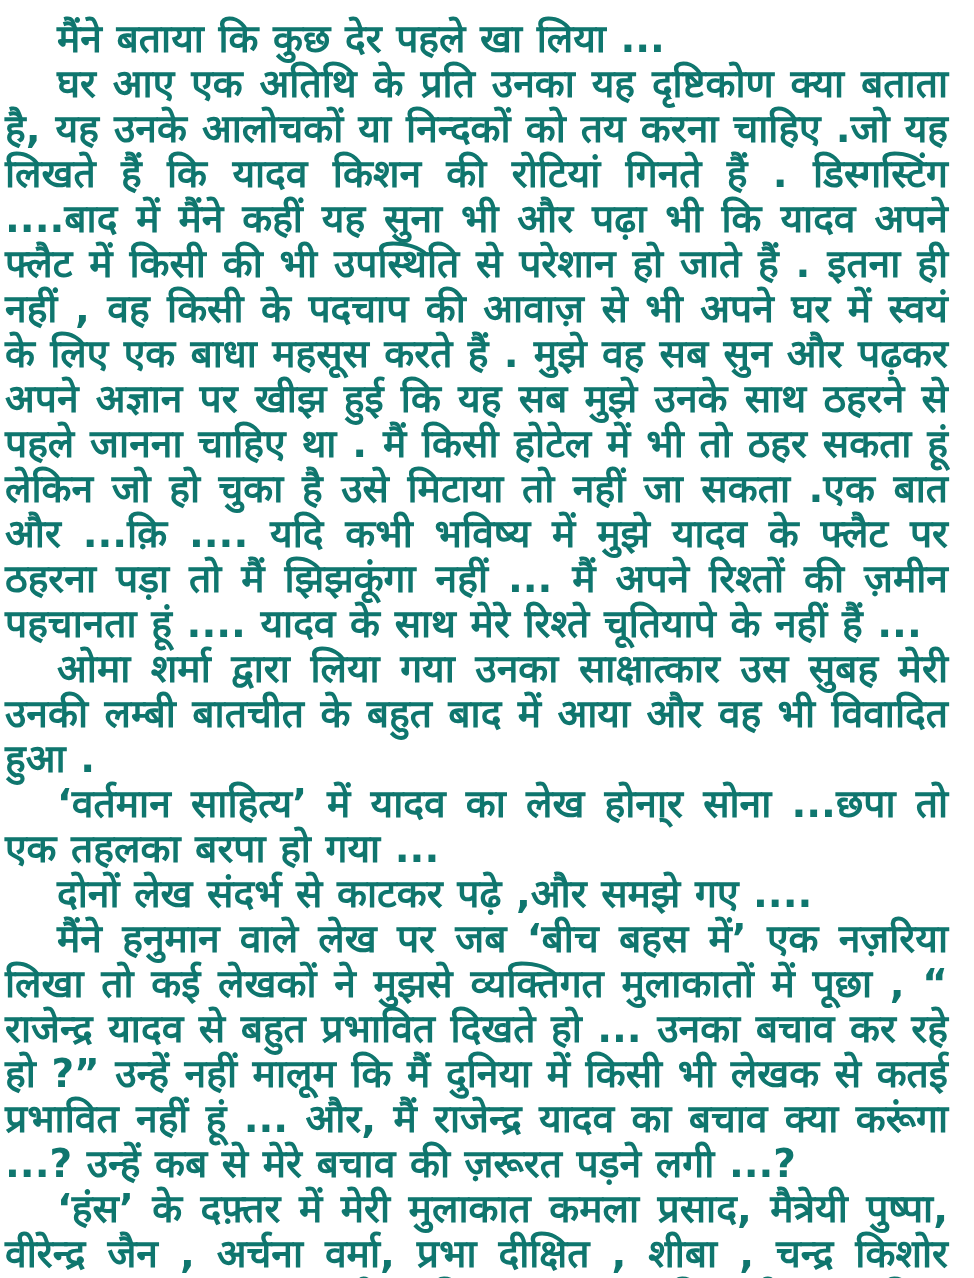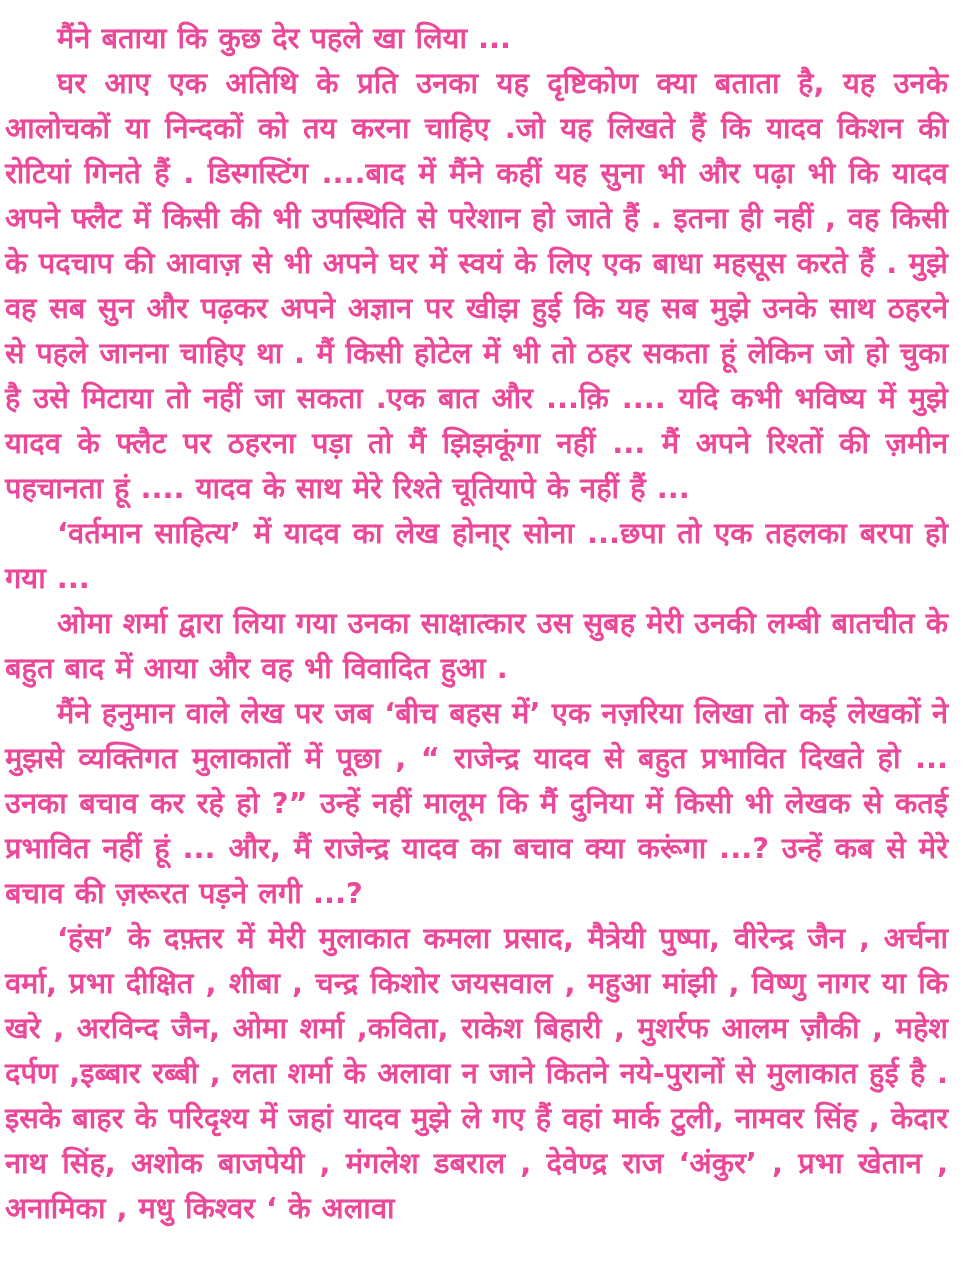--- a/index.html
+++ b/index.html
@@ -12,38 +12,39 @@
     height: 1278px;
     overflow: hidden;
     box-sizing: border-box;
   }
   .page {
     width: 974px;
     height: 1045px;
     box-sizing: border-box;
     padding: 16px 26px 10px 5px;
     background: #ffffff;
-    color: #ec4899;
+    color: #0f766e;
     font-family: "DejaVu Sans", "Liberation Sans", sans-serif;
     font-weight: bold;
-    font-size: 29px;
+    font-size: 39px;
     line-height: 45px;
     text-align: justify;
   }
   .page p {
     margin: 0;
     padding: 0;
     text-indent: 52px;
     text-align: justify;
     word-spacing: 1px;
   }
 </style>
 </head>
 <body>
 
 <div class="page">
   <p>मैंने बताया कि कुछ देर पहले खा लिया ...</p>
   <p>घर आए एक अतिथि के प्रति उनका यह दृष्टिकोण क्या बताता है, यह उनके आलोचकों या निन्दकों को तय करना चाहिए .जो यह लिखते हैं कि यादव किशन की रोटियां गिनते हैं . डिस्गस्टिंग ....बाद में मैंने कहीं यह सुना भी और पढ़ा भी कि यादव अपने फ्लैट में किसी की भी उपस्थिति से परेशान हो जाते हैं . इतना ही नहीं , वह किसी के पदचाप की आवाज़ से भी अपने घर में स्वयं के लिए एक बाधा महसूस करते हैं . मुझे वह सब सुन और पढ़कर अपने अज्ञान पर खीझ हुई कि यह सब मुझे उनके साथ ठहरने से पहले जानना चाहिए था . मैं किसी होटेल में भी तो ठहर सकता हूं लेकिन जो हो चुका है उसे मिटाया तो नहीं जा सकता .एक बात और ...क़ि .... यदि कभी भविष्य में मुझे यादव के फ्लैट पर ठहरना पड़ा तो मैं झिझकूंगा नहीं ... मैं अपने रिश्तों की ज़मीन पहचानता हूं .... यादव के साथ मेरे रिश्ते चूतियापे के नहीं हैं ...</p>
+  <p>ओमा शर्मा द्वारा लिया गया उनका साक्षात्कार उस सुबह मेरी उनकी लम्बी बातचीत के बहुत बाद में आया और वह भी विवादित हुआ .</p>
   <p>‘वर्तमान साहित्य’ में यादव का लेख होना्र सोना ...छपा तो एक तहलका बरपा हो गया ...</p>
-  <p>ओमा शर्मा द्वारा लिया गया उनका साक्षात्कार उस सुबह मेरी उनकी लम्बी बातचीत के बहुत बाद में आया और वह भी विवादित हुआ .</p>
+  <p>दोनों लेख संदर्भ से काटकर पढ़े ,और समझे गए ....</p>
   <p>मैंने हनुमान वाले लेख पर जब ‘बीच बहस में’ एक नज़रिया लिखा तो कई लेखकों ने मुझसे व्यक्तिगत मुलाकातों में पूछा , “ राजेन्द्र यादव से बहुत प्रभावित दिखते हो ... उनका बचाव कर रहे हो ?” उन्हें नहीं मालूम कि मैं दुनिया में किसी भी लेखक से कतई प्रभावित नहीं हूं ... और, मैं राजेन्द्र यादव का बचाव क्या करूंगा ...? उन्हें कब से मेरे बचाव की ज़रूरत पड़ने लगी ...?</p>
   <p>‘हंस’ के दफ़्तर में मेरी मुलाकात कमला प्रसाद, मैत्रेयी पुष्पा, वीरेन्द्र जैन , अर्चना वर्मा, प्रभा दीक्षित , शीबा , चन्द्र किशोर जयसवाल , महुआ मांझी , विष्णु नागर या कि खरे , अरविन्द जैन, ओमा शर्मा ,कविता, राकेश बिहारी , मुशर्रफ आलम ज़ौकी , महेश दर्पण ,इब्बार रब्बी , लता शर्मा के अलावा न जाने कितने नये-पुरानों से मुलाकात हुई है . इसके बाहर के परिदृश्य में जहां यादव मुझे ले गए हैं वहां मार्क टुली, नामवर सिंह , केदार नाथ सिंह, अशोक बाजपेयी , मंगलेश डबराल , देवेण्द्र राज ‘अंकुर’ , प्रभा खेतान , अनामिका , मधु किश्वर ‘ के अलावा</p>
 </div>
 
 </body></html>

